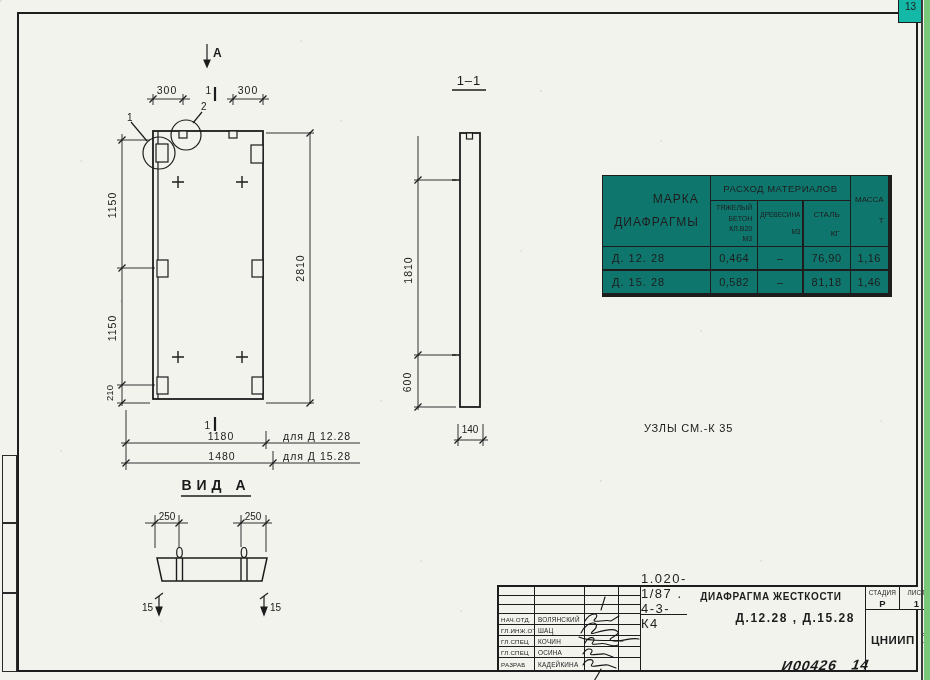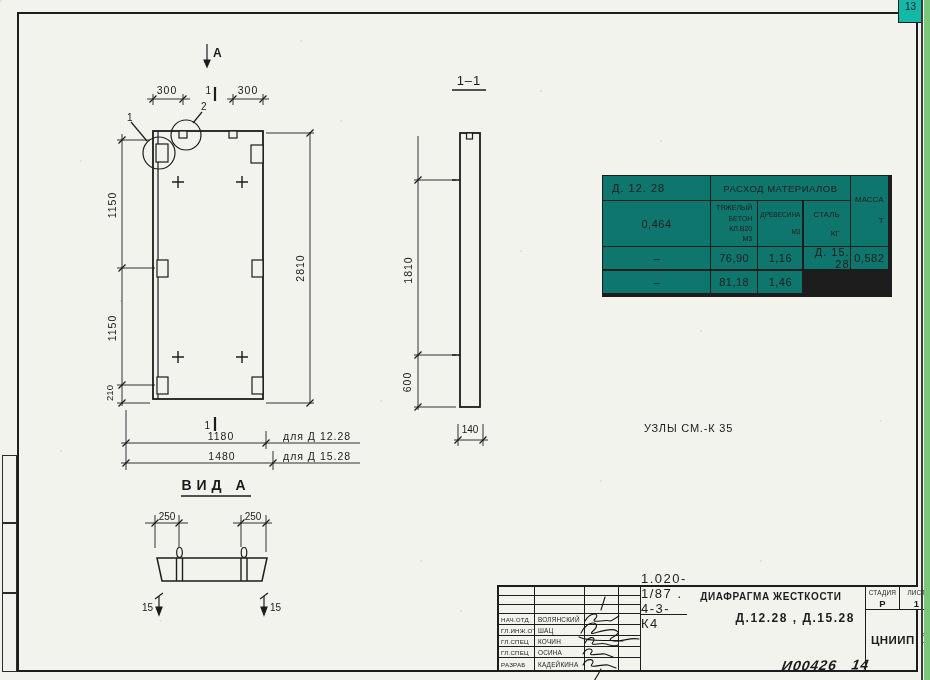--- a/index.html
+++ b/index.html
@@ -265,20 +265,22 @@
       <text x="216" y="490" font-size="14" text-anchor="middle" letter-spacing="5" font-weight="600">ВИД А</text>
       <text x="167" y="520" font-size="10" text-anchor="middle">250</text>
       <text x="253" y="520" font-size="10" text-anchor="middle">250</text>
       <text x="153" y="611" font-size="10" text-anchor="end">15</text>
       <text x="270" y="611" font-size="10">15</text>
       <text x="644" y="432" font-size="11" letter-spacing="0.8" font-weight="500">УЗЛЫ СМ.-К 35</text>
     </g>
   </svg>
 
   <div class="mat-table">
+    <div class="c-marka pre">МАРКА
+ДИАФРАГМЫ</div>
     <div class="c-rashod">РАСХОД МАТЕРИАЛОВ</div>
     <div class="c-massa pre">МАССА
 Т</div>
     <div class="c-beton pre">ТЯЖЕЛЫЙ
 БЕТОН
 КЛ.В20
 М3</div>
     <div class="c-drev pre">ДРЕВЕСИНА
 М3</div>
     <div class="c-stal pre">СТАЛЬ

